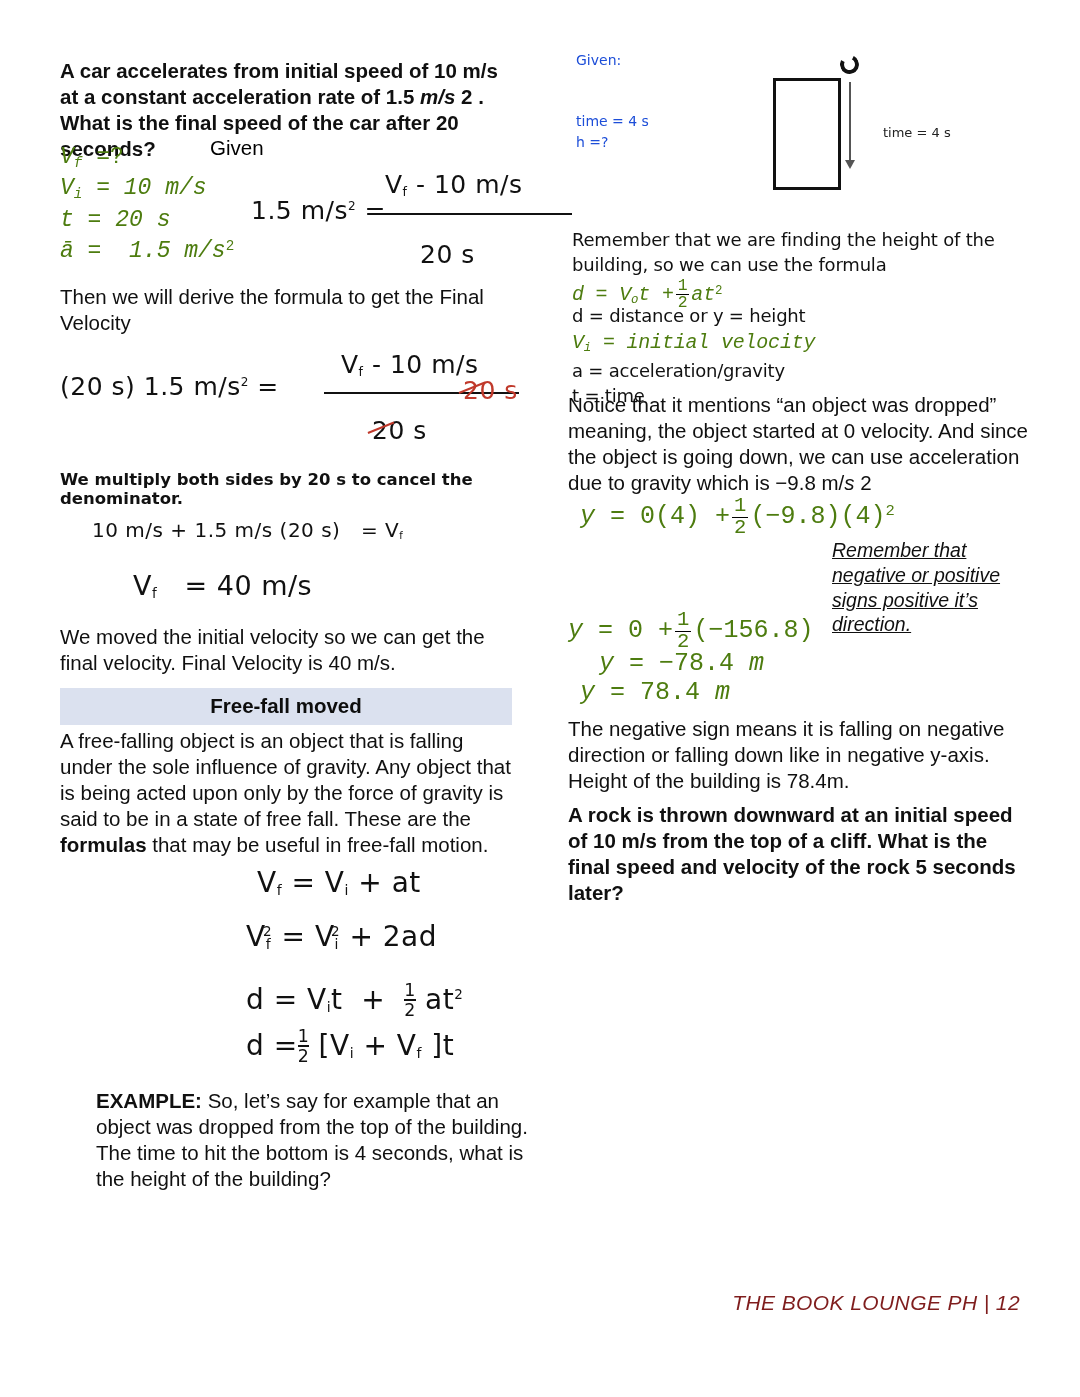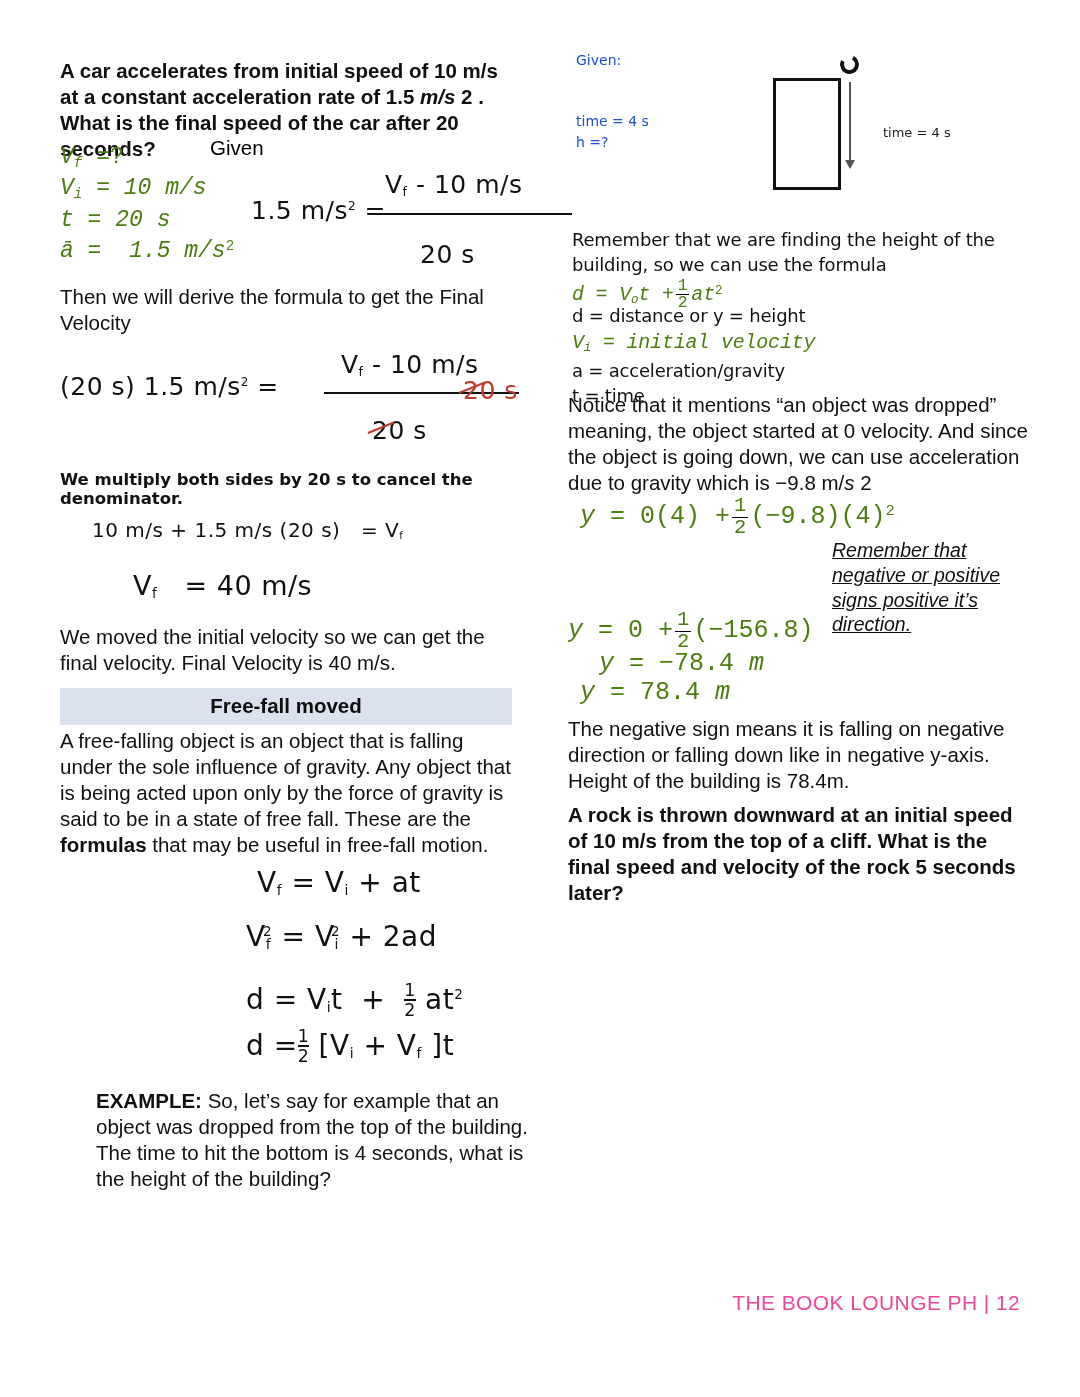--- a/index.html
+++ b/index.html
@@ -160,22 +160,23 @@
     text-decoration: underline;
     color: #101010;
   }
 
   .footer {
     position: absolute;
     right: 60px;
     bottom: 82px;
     font-size: 21px;
     letter-spacing: 0.4px;
-    color: #ec4899;
-    white-space: nowrap;
+    color: #7f1d1d;
+    white-space: nowrap;
+    font-style: italic;
   }
 </style>
 </head>
 <body>
 
 <div class="page">
 
   <div class="col col-left">
 
     <p class="para bold" style="position:absolute; top:58px; left:0; width:452px;">

